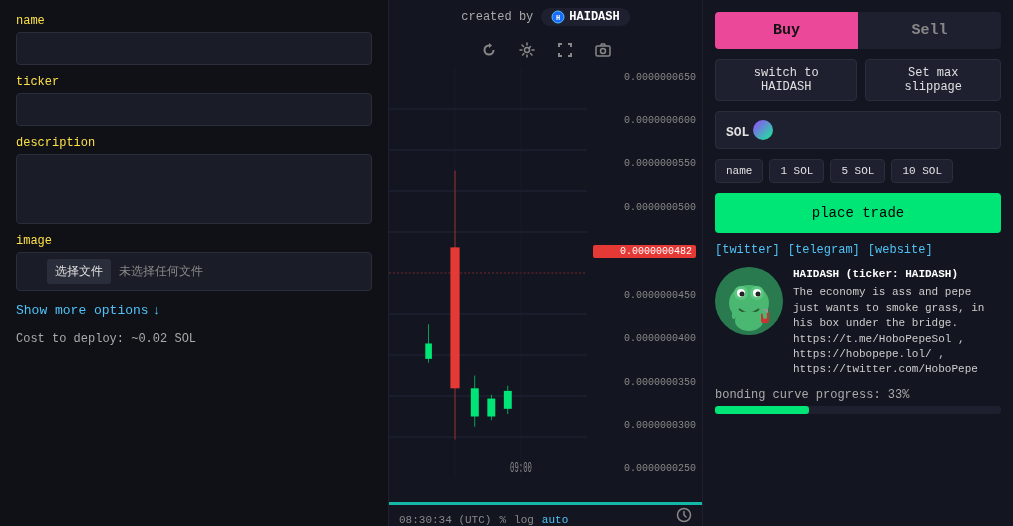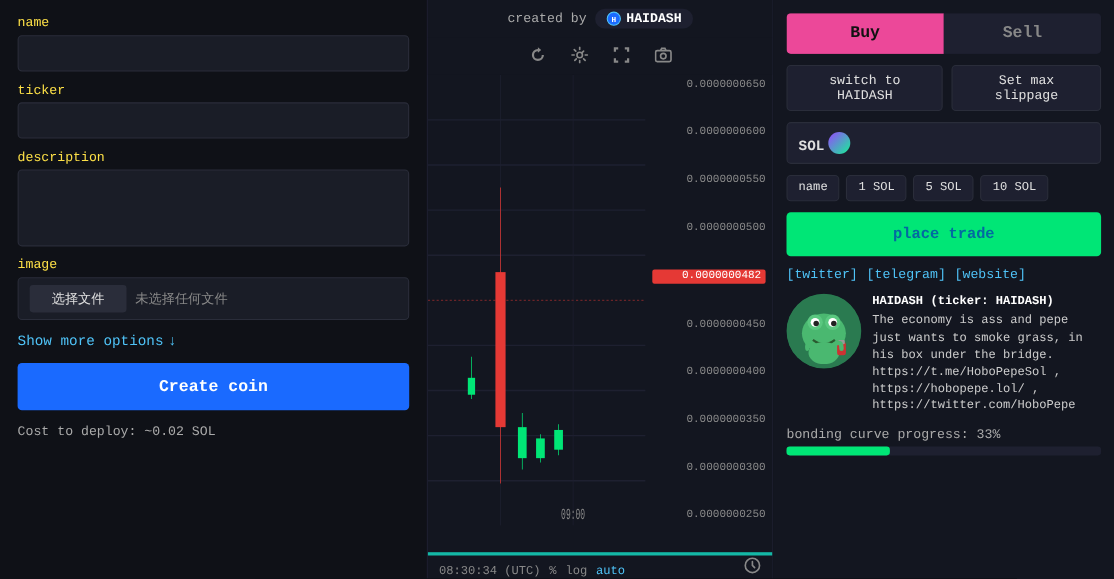--- a/index.html
+++ b/index.html
@@ -61,25 +61,26 @@
       border-radius: 4px;
       padding: 6px 10px;
       gap: 8px;
     }
 
     .file-btn {
       background: #2a2d3a;
       border: none;
       border-radius: 3px;
       color: #e0e0e0;
-      padding: 4px 20px;
+      padding: 4px 8px;
       font-size: 12px;
       cursor: pointer;
       font-family: inherit;
       white-space: nowrap;
+      margin-left: 20px;
     }
 
     .file-name {
       color: #888;
       font-size: 12px;
     }
 
     .show-more-btn {
       background: none;
       border: none;
@@ -345,23 +346,23 @@
       padding: 5px 10px;
       font-size: 11px;
       cursor: pointer;
       font-family: inherit;
     }
 
     .place-trade-btn {
       background: #00e676;
       border: none;
       border-radius: 4px;
-      color: #0369a1;
+      color: #000000;
       font-size: 14px;
-      font-weight: bold;
+      font-weight: normal;
       padding: 12px;
       cursor: pointer;
       font-family: inherit;
       width: 100%;
     }
 
     .social-links {
       display: flex;
       gap: 8px;
     }
@@ -460,21 +461,20 @@
       <button class="file-btn">选择文件</button>
       <span class="file-name">未选择任何文件</span>
     </div>
   </div>
 
   <button class="show-more-btn">
     <span>Show more options</span>
     <span>↓</span>
   </button>
 
-  <button class="create-coin-btn">Create coin</button>
 
   <div class="cost-text">Cost to deploy: ~0.02 SOL</div>
 </div>
 
 <div class="chart-panel">
   <div class="chart-header">
     <span class="created-by-text">created by</span>
     <span class="haidash-badge">
       <svg width="14" height="14" viewBox="0 0 14 14">
         <circle cx="7" cy="7" r="6" fill="#1a6aff" stroke="#4fc3f7" stroke-width="1"></circle>

